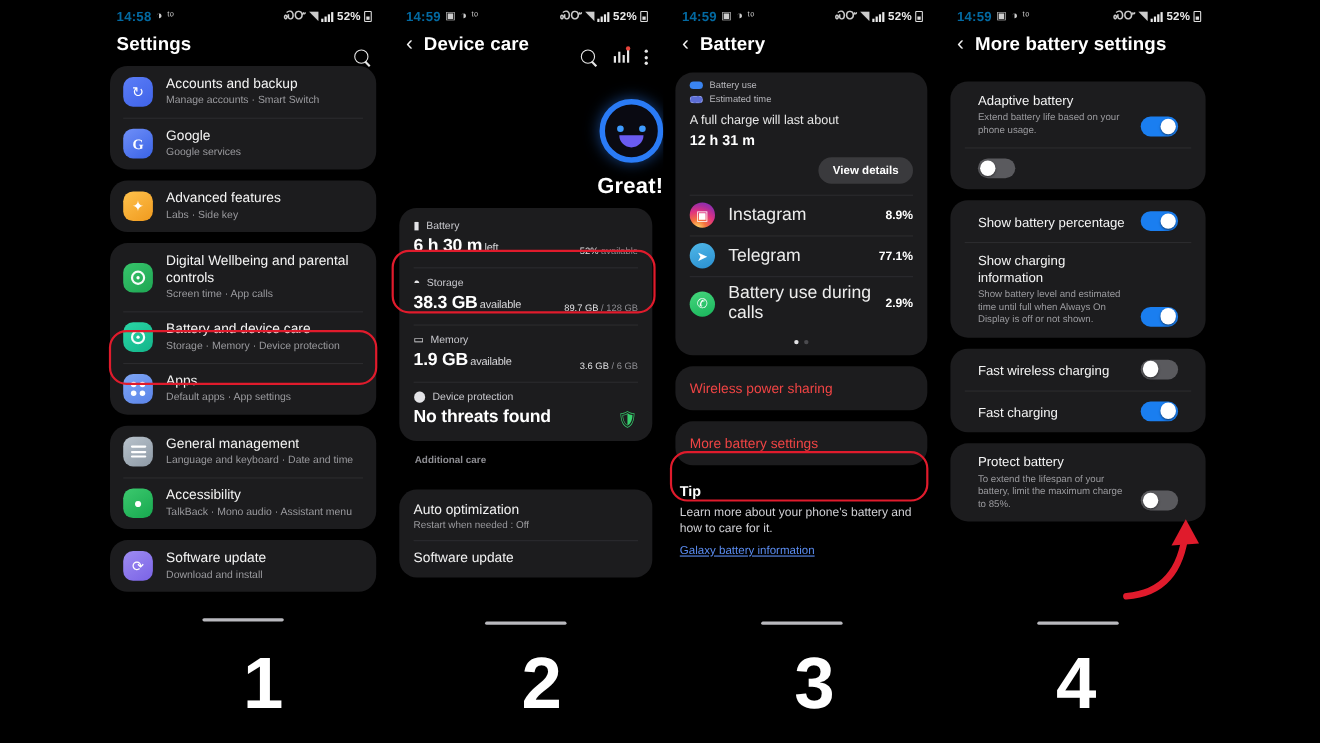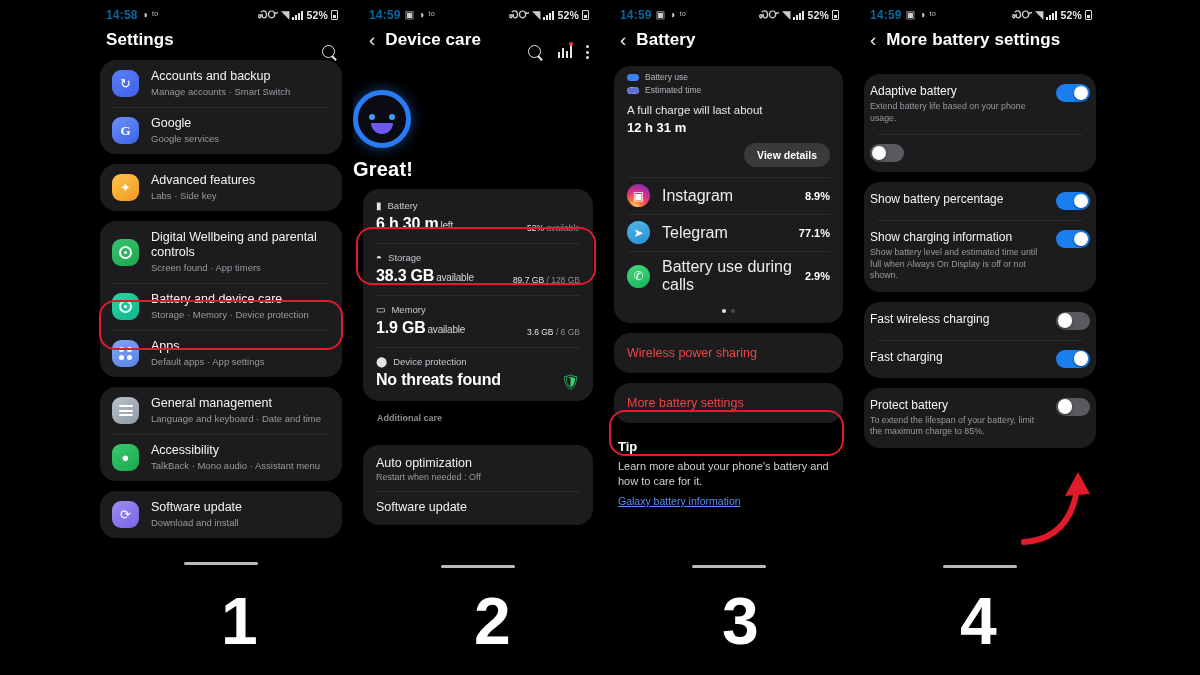--- a/index.html
+++ b/index.html
@@ -119,21 +119,21 @@
 
   .glyph-ring { width:13px;height:13px;border-radius:50%;border:2px solid rgba(255,255,255,.95); position:relative;}
   .glyph-ring:after{content:"";position:absolute;left:3px;top:3px;width:3px;height:3px;border-radius:50%;background:#fff;}
   .glyph-dots { display:grid; grid-template-columns:repeat(2,5px); gap:3px;}
   .glyph-dots i{width:5px;height:5px;border-radius:50%;background:#fff;display:block;}
   .glyph-slider { width:14px;height:11px;display:flex;flex-direction:column;justify-content:space-between;}
   .glyph-slider i{height:2px;background:#fff;display:block;border-radius:1px;}
   .glyph-person { font-size:13px; line-height:1; }
 
   
-  .face-wrap { display:flex; flex-direction:column; align-items:flex-start; padding: 16px 0 8px; }
+  .face-wrap { display:flex; flex-direction:column; align-items:flex-end; padding: 16px 0 8px; }
   .face {
     width: 58px; height: 58px; border-radius: 50%;
     border: 5px solid #2a7bf6;
     background: #0a0a12;
     position: relative;
     box-shadow: 0 0 14px rgba(42,123,246,.55);
   }
   .face .eye { position:absolute; top:19px; width:6px; height:6px; border-radius:50%; background:#3e9bff;}
   .face .eye.l{left:11px} .face .eye.r{right:11px}
   .face .mouth { position:absolute; left:13px; right:13px; top:28px; height:11px;
@@ -182,21 +182,21 @@
   .app-pct { color:#fff; font-size:11px; font-weight:700;}
   .dots { display:flex; justify-content:center; gap:5px; padding: 8px 0 10px;}
   .dots i { width:4px;height:4px;border-radius:50%;background:#4a4a4e; display:block;}
   .dots i.on { background:#e3e3e6; }
   .single-row { padding: 13px; color:#ef4444; font-size:12.5px;}
   .tip-head { color:#fff; font-size:13px; font-weight:600; padding: 6px 4px 5px; }
   .tip-body { color:#cfcfd3; font-size:11px; line-height:15px; padding: 0 4px;}
   .tip-link { color:#5b8cf0; font-size:10.5px; text-decoration:underline; display:inline-block; margin-top:6px; padding:0 4px;}
 
   
-  .tg-row { display:flex; align-items:flex-start; padding: 10px 6px; position:relative; }
+  .tg-row { display:flex; align-items:flex-end; padding: 10px 25px; position:relative; }
   .tg-row + .tg-row:before { content:""; position:absolute; left:13px; right:13px; top:0; height:1px; background:#2b2b2e;}
   .tg-txt { flex:1; padding-right: 10px; min-width:0;}
   .tg-t1 { color:#f4f4f4; font-size:12px; line-height:15px; }
   .tg-t2 { color:#9a9a9e; font-size:8.8px; line-height:11.5px; margin-top:2px;}
   .switch { width:34px; height:18px; border-radius:10px; position:relative; flex:0 0 34px; }
   .switch.on { background:#1a7ef0; }
   .switch.off { background:#5a5a5e; }
   .switch .knob { position:absolute; top:1.6px; width:14.8px; height:14.8px; border-radius:50%; background:#fff;
                   box-shadow:0 1px 2px rgba(0,0,0,.5); }
   .switch.on .knob { right:1.6px; }
@@ -281,21 +281,21 @@
         </div>
       </div>
 
       <div class="card">
         <div class="row">
           <div class="ico ic-wellbeing">
               <span class="glyph-ring"></span>
             </div>
           <div class="txt">
             <div class="t1">Digital Wellbeing and parental controls</div>
-            <div class="t2">Screen found  ·  App timers</div>
+            <div class="t2">Screen time  ·  App calls</div>
           </div>
         </div>
         <div class="row">
           <div class="ico ic-battery">
               <span class="glyph-ring"></span>
             </div>
           <div class="txt">
             <div class="t1">Battery and device care</div>
             <div class="t2">Storage  ·  Memory  ·  Device protection</div>
           </div>

